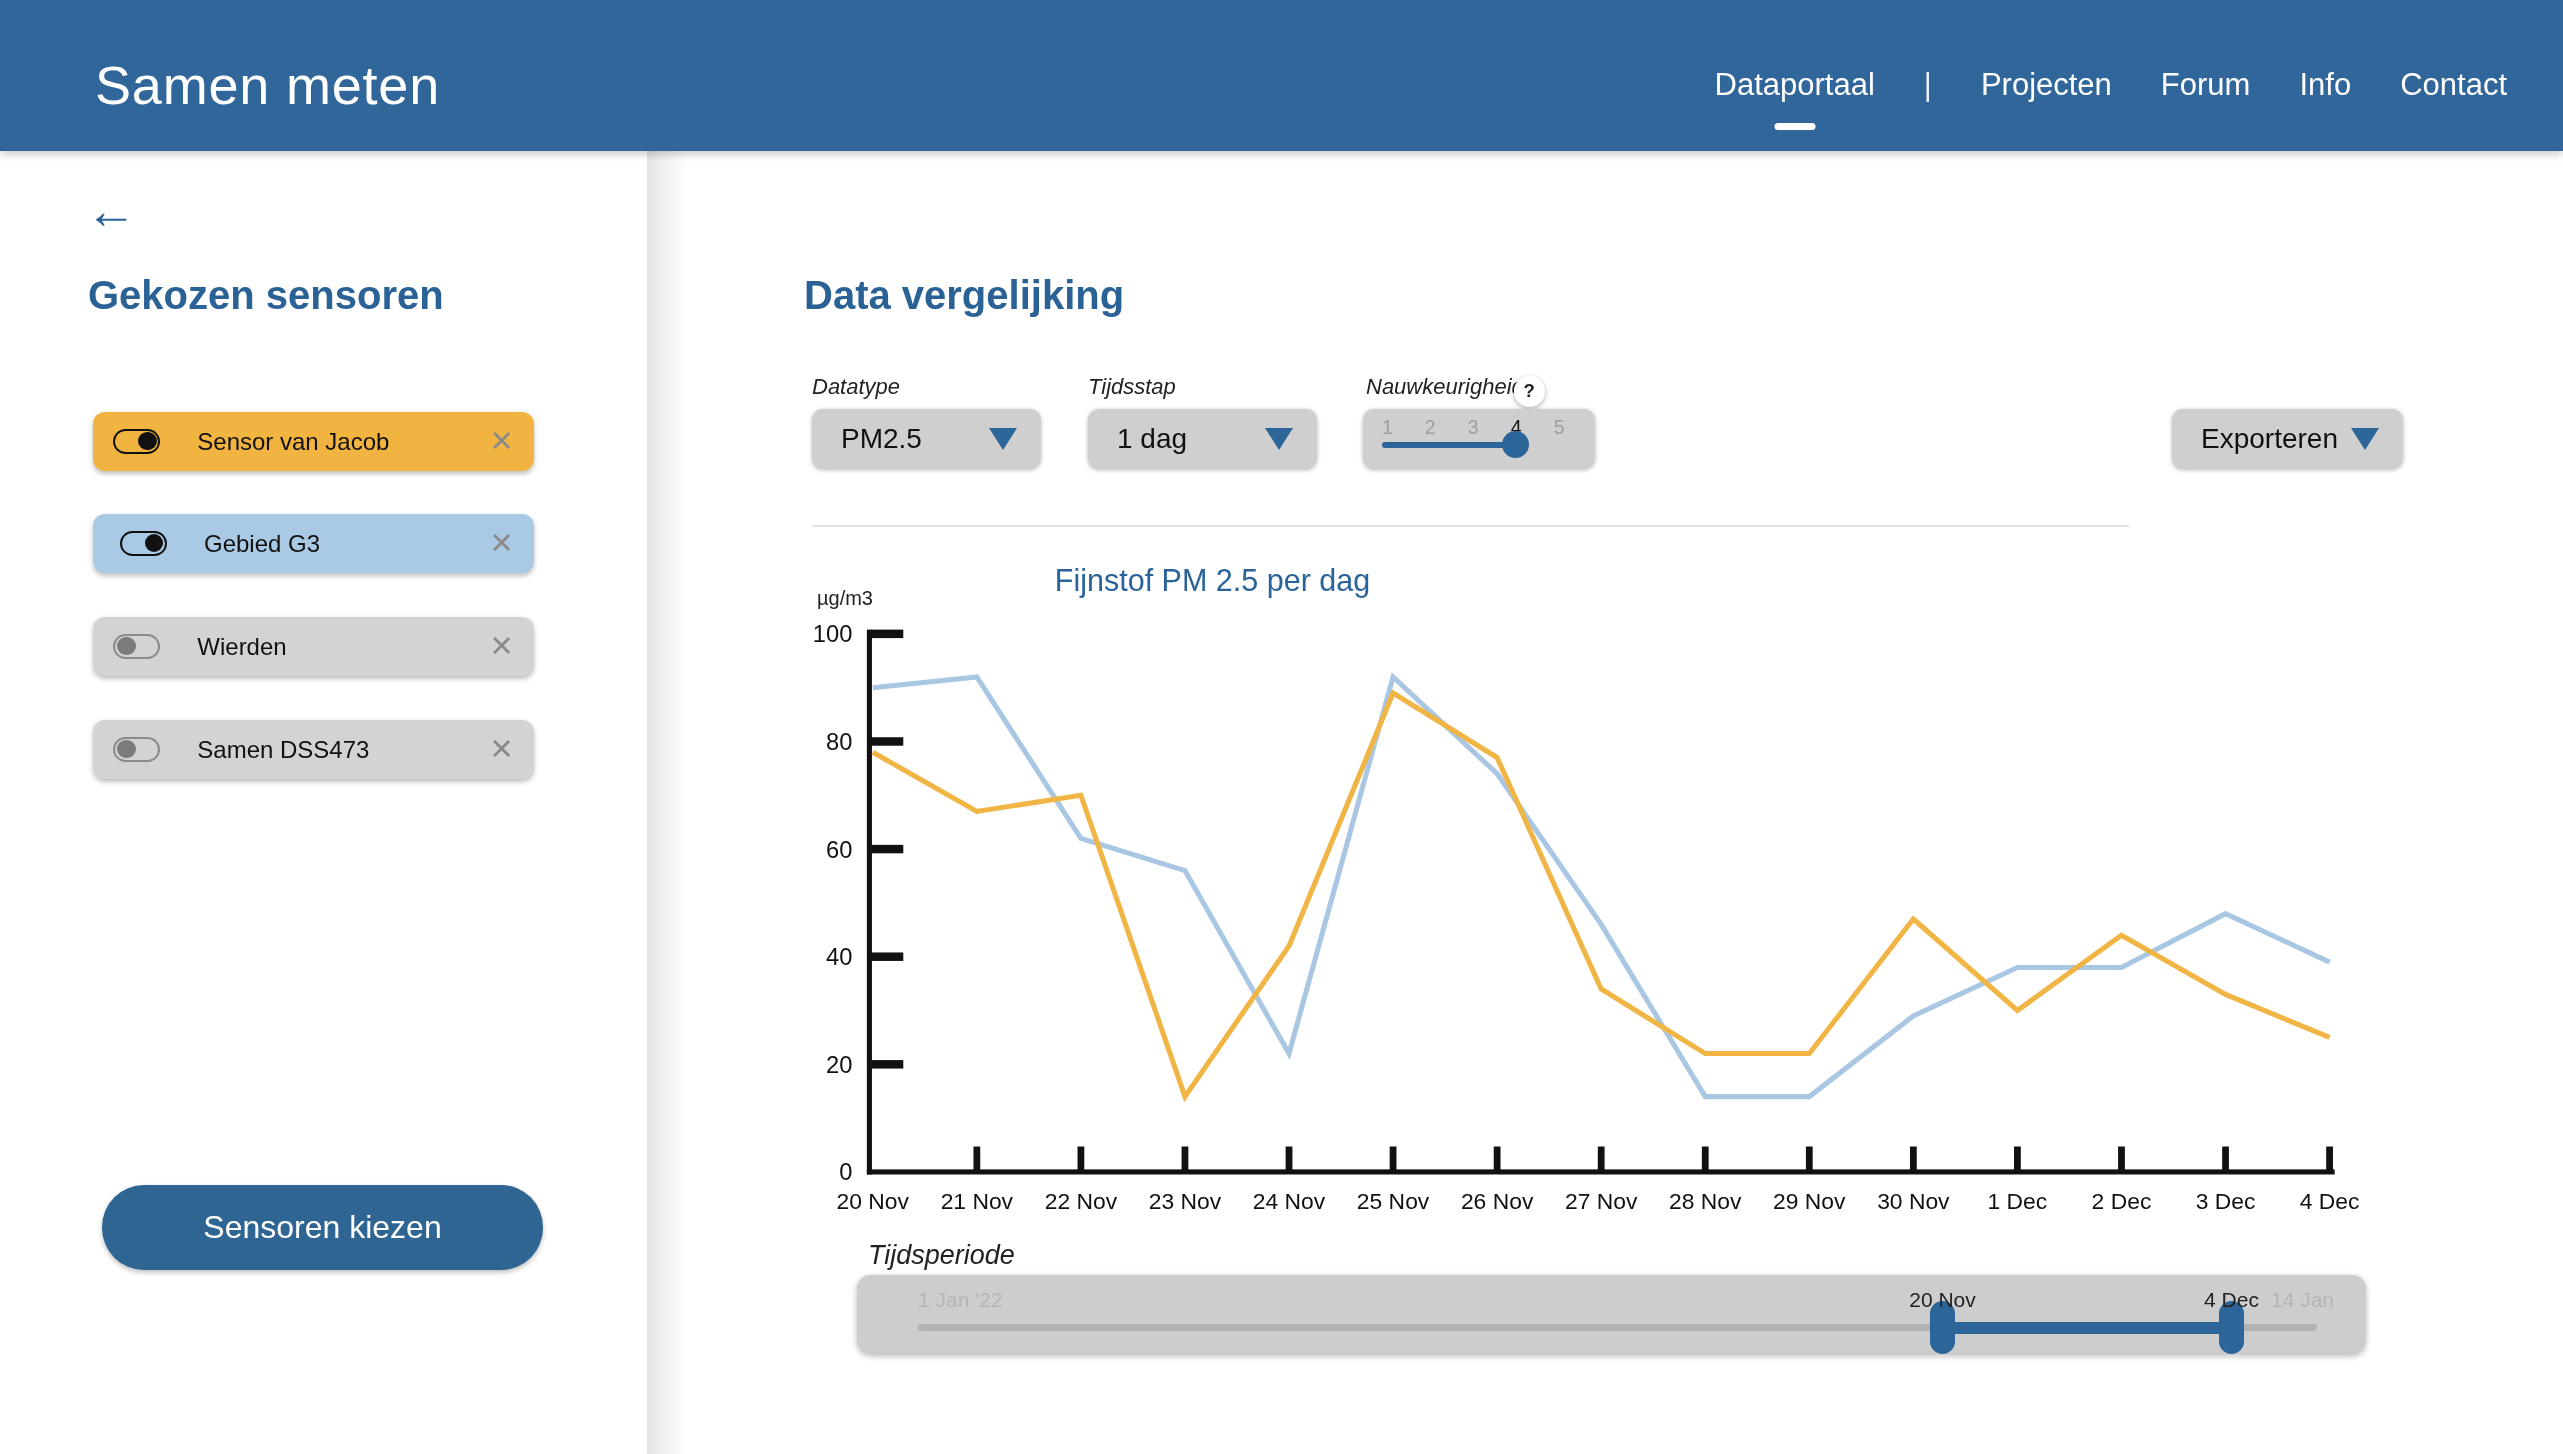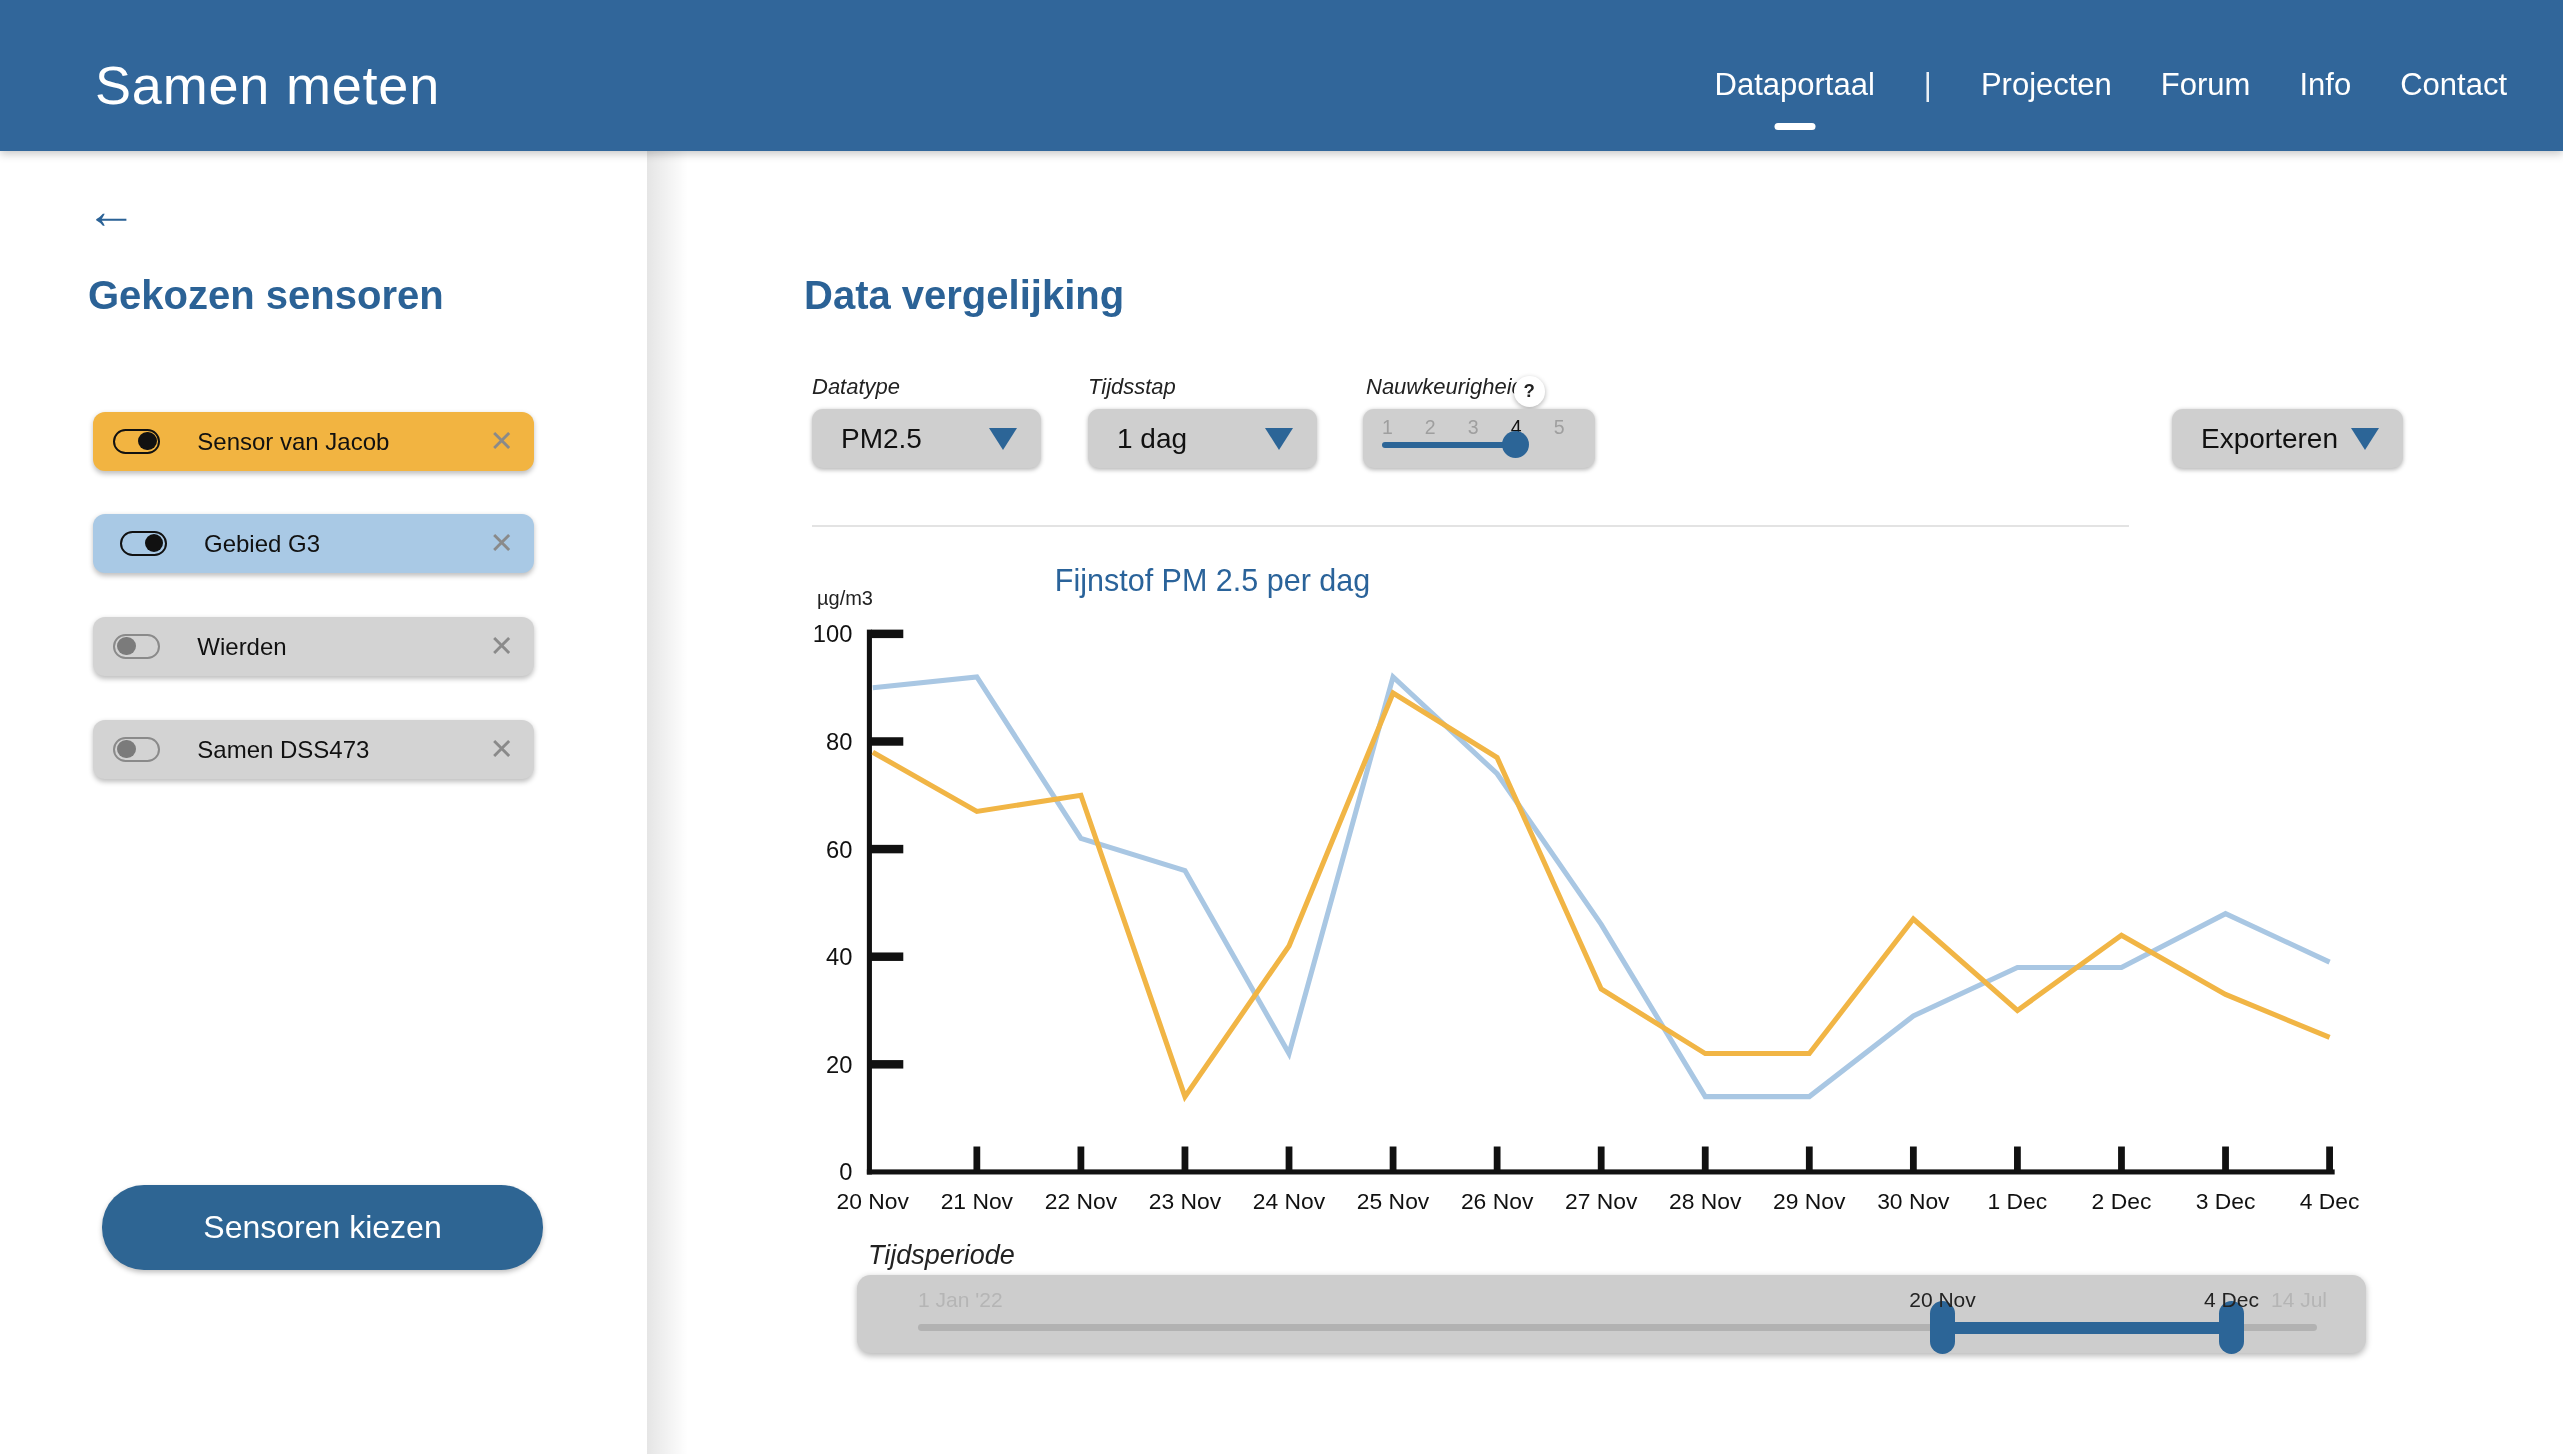--- a/index.html
+++ b/index.html
@@ -215,15 +215,15 @@
 
 <div class="tl-label">Tijdsperiode</div>
 <div class="tl-panel">
   <div class="tl-track"></div>
   <div class="tl-range"></div>
   <div class="tl-handle start"></div>
   <div class="tl-handle end"></div>
   <div class="tl-tick tl-muted" style="left:61px;">1 Jan '22</div>
   <div class="tl-tick tl-dark" style="left:1026px;">20 Nov</div>
   <div class="tl-tick tl-dark" style="left:1315px;">4 Dec</div>
-  <div class="tl-tick tl-muted" style="left:1414px;">14 Jul</div>
+  <div class="tl-tick tl-muted" style="left:1414px;">14 Jan</div>
 </div>
 
 
 </body></html>

